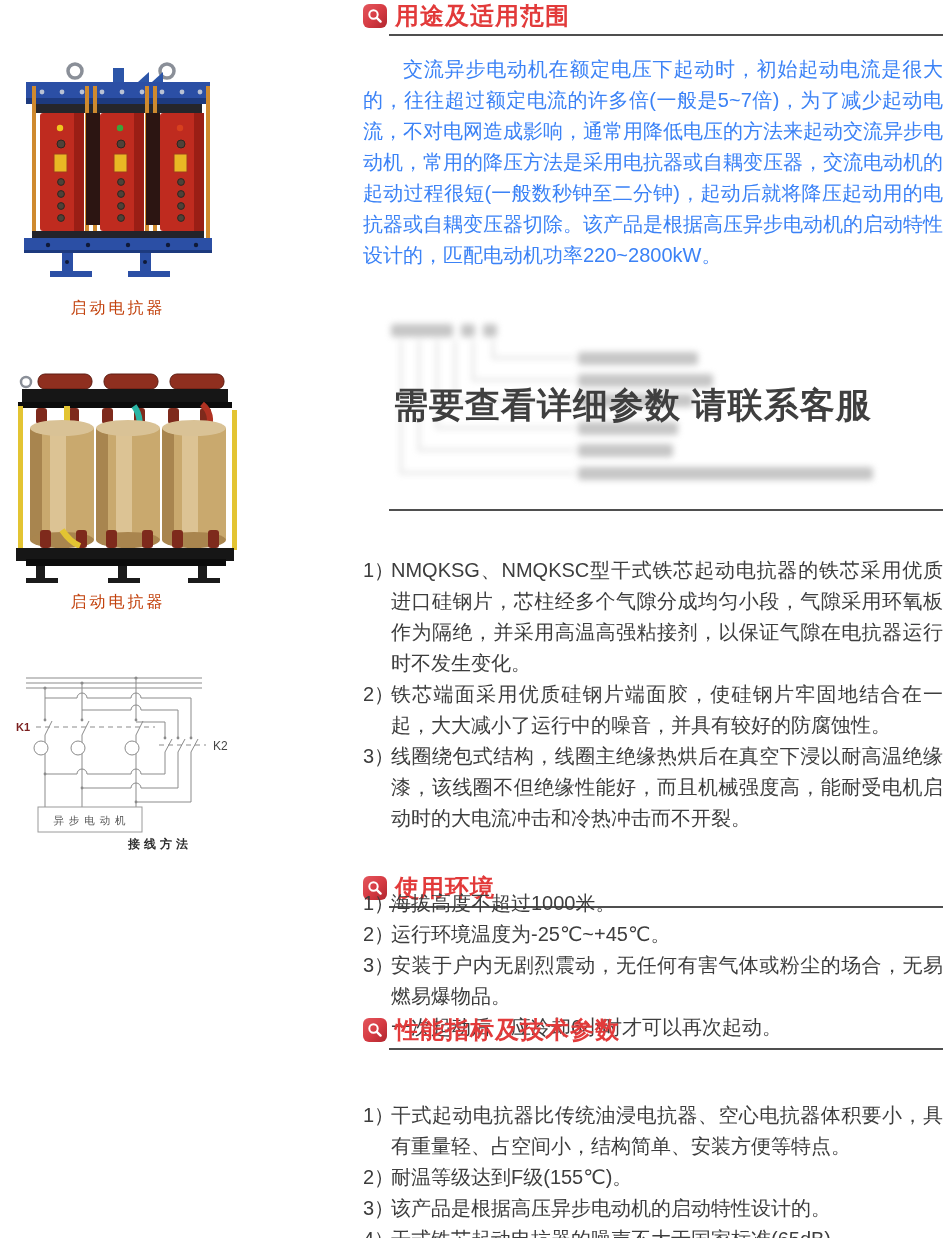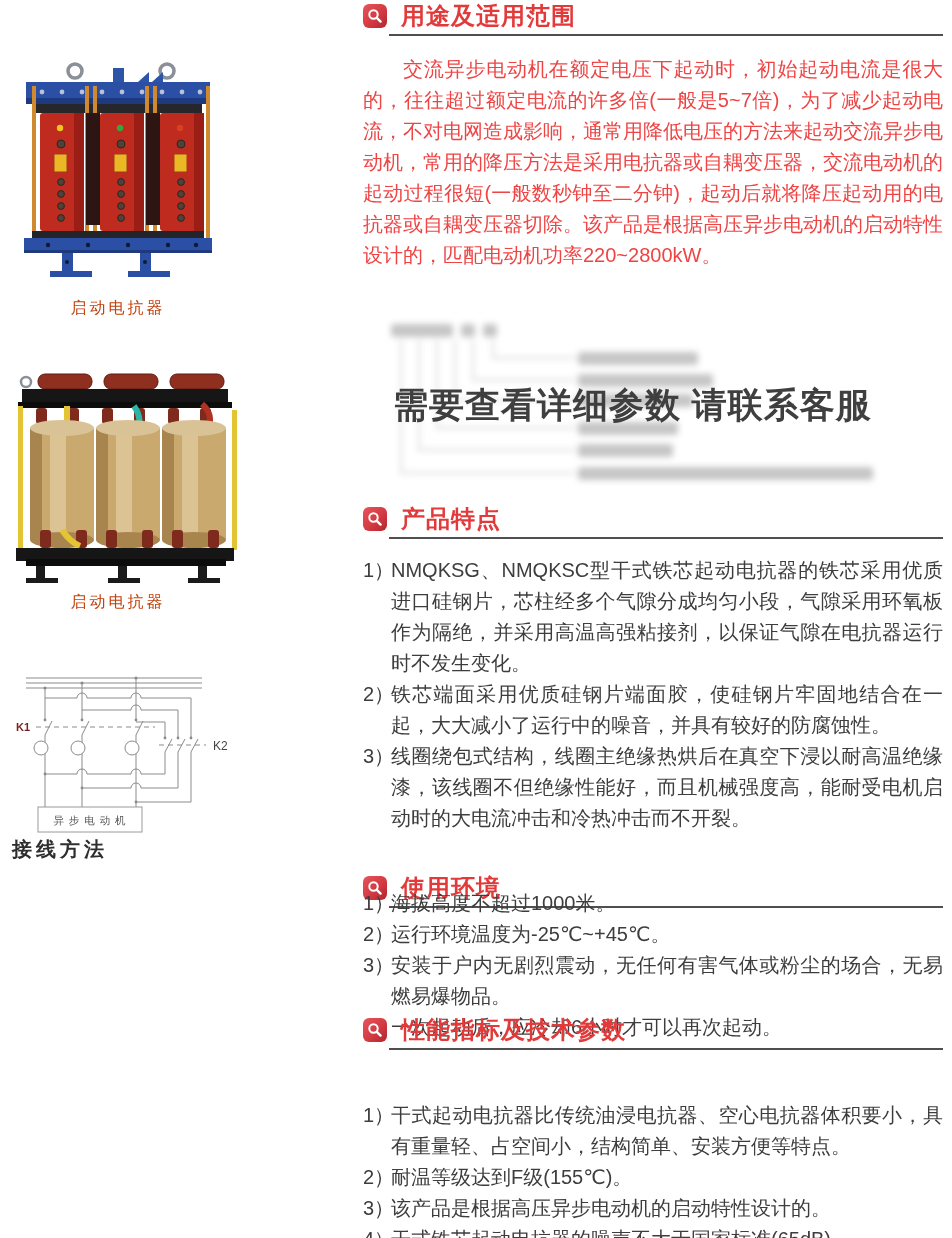--- a/index.html
+++ b/index.html
@@ -4,34 +4,34 @@
 <style>
   html,body{margin:0;padding:0;}
   body{width:952px;height:1238px;background:#ffffff;overflow:hidden;
        font-family:"Liberation Sans","DejaVu Sans",sans-serif;}
   #page{position:relative;width:952px;height:1238px;background:#fff;}
 
   
   .fig{position:absolute;}
   .fig-caption{position:absolute;font-size:16px;letter-spacing:3px;color:#c2410c;
                text-align:center;font-weight:500;}
-  .diagram-caption{position:absolute;font-size:20px;letter-spacing:4px;color:#2e2e2e;
-                   font-weight:600;text-align:left;}
+  .diagram-caption{position:absolute;font-size:12px;letter-spacing:4px;color:#2e2e2e;
+                   font-weight:600;text-align:right;}
 
   
   .sec-head{position:absolute;left:363px;width:580px;}
-  .head-row{display:flex;align-items:center;gap:14px;height:28px;}
+  .head-row{display:flex;align-items:center;gap:8px;height:28px;}
   .sec-ico{width:24px;height:24px;border-radius:6px;flex:0 0 24px;
            background:linear-gradient(135deg,#e4565d 0%,#d63b43 52%,#b0262e 100%);
            display:flex;align-items:center;justify-content:center;}
   .sec-title{font-size:24px;font-weight:600;color:#e23a3a;white-space:nowrap;letter-spacing:1px;}
   .head-line{margin-left:26px;margin-top:4px;border-top:2px solid #4f4f4f;width:554px;}
 
   .body-par{position:absolute;left:363px;width:580px;font-size:20px;line-height:31px;
-            color:#ef4444;text-align:justify;text-indent:2em;}
+            color:#3b82f6;text-align:justify;text-indent:2em;}
   .nlist{position:absolute;left:363px;width:580px;font-size:20px;line-height:31px;color:#3d3d3d;}
   .li{position:relative;padding-left:28px;text-align:justify;}
   .num{position:absolute;left:0;top:0;white-space:nowrap;}
 
   
   .model-fig{position:absolute;left:363px;top:308px;width:580px;height:195px;text-align:center;}
   .blur-layer{position:absolute;left:0;top:0;width:580px;height:195px;
               filter:blur(3px);opacity:.5;}
   .gbar{position:absolute;height:13px;border-radius:3px;background:#8c8c8c;}
   .overlay-notice{position:absolute;left:30px;top:74px;font-size:35px;font-weight:600;
@@ -308,29 +308,20 @@
       <div class="gbar" style="left:215px;top:66px;width:135px;"></div>
       <div class="gbar" style="left:215px;top:86px;width:115px;"></div>
       <div class="gbar" style="left:215px;top:114px;width:100px;"></div>
       <div class="gbar" style="left:215px;top:136px;width:95px;"></div>
       <div class="gbar" style="left:215px;top:159px;width:295px;"></div>
     </div>
     <div class="overlay-notice">需要查看详细参数 请联系客服</div>
   </div>
 
   <div class="sec-head" style="top:505px;">
-    <div class="head-row">
-      <span class="sec-ico">
-        <svg width="18" height="18" viewBox="0 0 18 18">
-          <circle cx="7.5" cy="7.5" r="4.2" fill="none" stroke="#fff" stroke-width="2"></circle>
-          <line x1="10.8" y1="10.8" x2="14.6" y2="14.6" stroke="#fff" stroke-width="2.4" stroke-linecap="round"></line>
-        </svg>
-      </span>
-      <span class="sec-title">产品特点</span>
-    </div>
     <div class="head-line"></div>
   </div>
   <div class="nlist" style="top:555px;">
       <div class="li"><span class="num">1）</span><span class="txt">NMQKSG、NMQKSC型干式铁芯起动电抗器的铁芯采用优质进口硅钢片，芯柱经多个气隙分成均匀小段，气隙采用环氧板作为隔绝，并采用高温高强粘接剂，以保证气隙在电抗器运行时不发生变化。</span></div>
       <div class="li"><span class="num">2）</span><span class="txt">铁芯端面采用优质硅钢片端面胶，使硅钢片牢固地结合在一起，大大减小了运行中的噪音，并具有较好的防腐蚀性。</span></div>
       <div class="li"><span class="num">3）</span><span class="txt">线圈绕包式结构，线圈主绝缘热烘后在真空下浸以耐高温绝缘漆，该线圈不但绝缘性能好，而且机械强度高，能耐受电机启动时的大电流冲击和冷热冲击而不开裂。</span></div>
     </div>
 
   <div class="sec-head" style="top:842px;margin-top:32px;">
     <div class="head-row">

